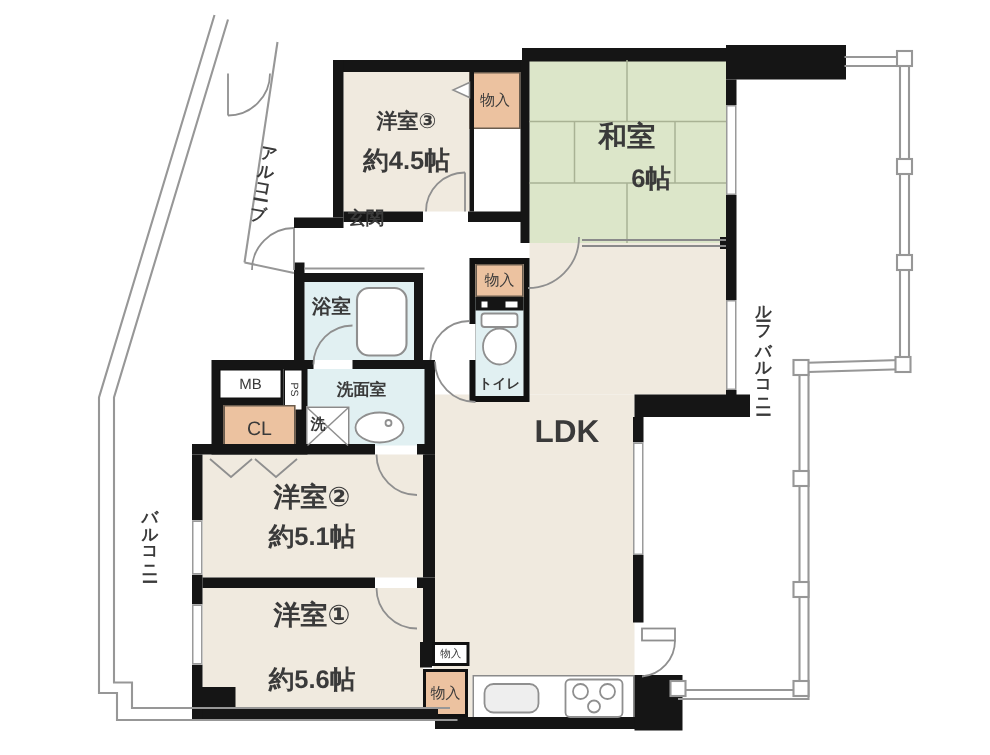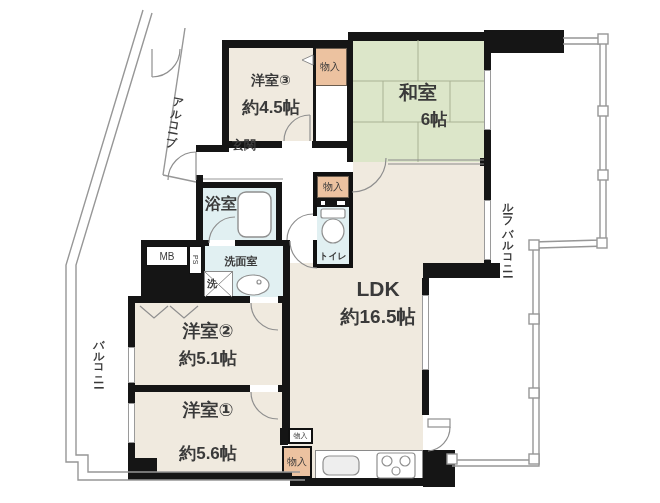--- a/index.html
+++ b/index.html
@@ -36,20 +36,23 @@
   <div class="cbox stg" style="left:313px;top:48px;width:34px;height:38px;font-size:10px;">
     <span>物入</span>
     </div>
 
   <div class="fill" style="left:141px;top:240px;width:64px;height:63px;background:#151515;"></div>
   <div class="cbox" style="left:146px;top:246px;width:42px;height:20px;background:#fff;border:1px solid #111;font-size:10px;">
     <span>MB</span>
     </div>
   <div class="cbox" style="left:189px;top:246px;width:13px;height:28px;background:#fff;border:1px solid #111;font-size:7px;">
     <span class="vt">PS</span>
+    </div>
+  <div class="cbox stg" style="left:149px;top:270px;width:48px;height:31px;font-size:13px;">
+    <span>CL</span>
     </div>
 
   <div class="fill wet" style="left:313px;top:172px;width:40px;height:96px;border:4px solid #111;box-sizing:border-box;"></div>
   <div class="cbox stg" style="left:317px;top:176px;width:32px;height:22px;font-size:10px;">
     <span>物入</span>
     </div>
   <div class="fill" style="left:317px;top:198px;width:32px;height:9px;background:#151515;"></div>
   <div class="fill" style="left:321px;top:201px;width:4px;height:4px;background:#fff;"></div>
   <div class="fill" style="left:337px;top:201px;width:8px;height:4px;background:#fff;"></div>
   <div class="fill" style="left:311px;top:216px;width:6px;height:24px;background:#fff;"></div>
@@ -196,27 +199,26 @@
         <circle cx="405" cy="461" r="5"></circle>
         <circle cx="396" cy="471" r="4"></circle>
     </g>
   </svg>
 
   <div class="lbl" style="left:271px;top:80px;font-size:14px;">洋室③</div>
   <div class="lbl" style="left:271px;top:107px;font-size:17px;">約4.5帖</div>
   <div class="lbl" style="left:418px;top:92px;font-size:19px;">和室</div>
   <div class="lbl" style="left:418px;top:119px;font-size:17px;margin-left:16px;">6帖</div>
   <div class="lbl" style="left:378px;top:288px;font-size:21px;">LDK</div>
-  <div class="lbl" style="left:378px;top:316px;font-size:19px;">約16.5帖</div>
   <div class="lbl" style="left:208px;top:331px;font-size:18px;">洋室②</div>
   <div class="lbl" style="left:208px;top:358px;font-size:17px;">約5.1帖</div>
   <div class="lbl" style="left:208px;top:410px;font-size:18px;">洋室①</div>
   <div class="lbl" style="left:208px;top:437px;font-size:17px;margin-top:16px;">約5.6帖</div>
   <div class="lbl" style="left:231px;top:145px;font-size:12px;margin-left:13px;">玄関</div>
-  <div class="lbl" style="left:221px;top:204px;font-size:16px;">浴室</div>
+  <div class="lbl" style="left:221px;top:204px;font-size:13px;">浴室</div>
   <div class="lbl" style="left:241px;top:261px;font-size:11px;">洗面室</div>
   <div class="lbl" style="left:212px;top:284px;font-size:10px;">洗</div>
   <div class="lbl" style="left:333px;top:256px;font-size:9px;">トイレ</div>
   <div class="lbl vt" style="left:170px;top:90px;font-size:11px;transform:rotate(10deg);">アルコーブ</div>
   <div class="lbl vt" style="left:93px;top:332px;font-size:11px;">バルコニー</div>
   <div class="lbl vt" style="left:502px;top:196px;font-size:11px;">ルーフバルコニー</div>
 
 </div>
 
 </body></html>

